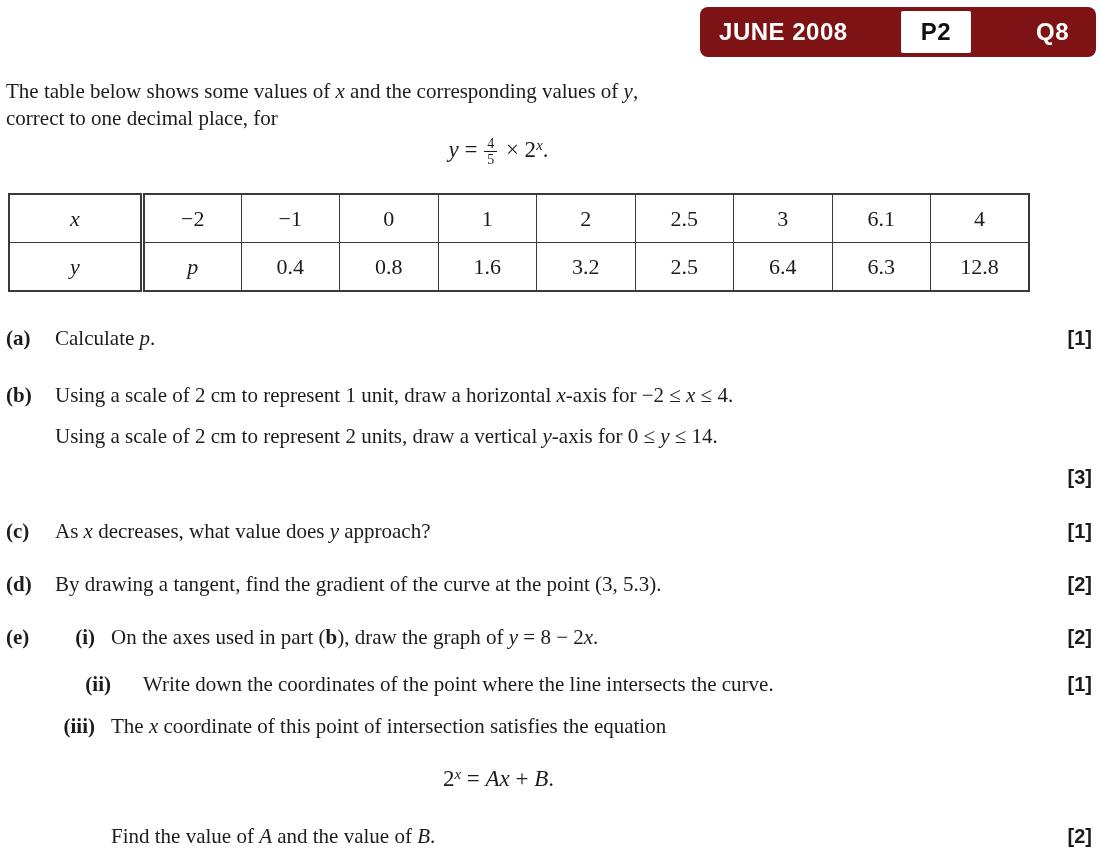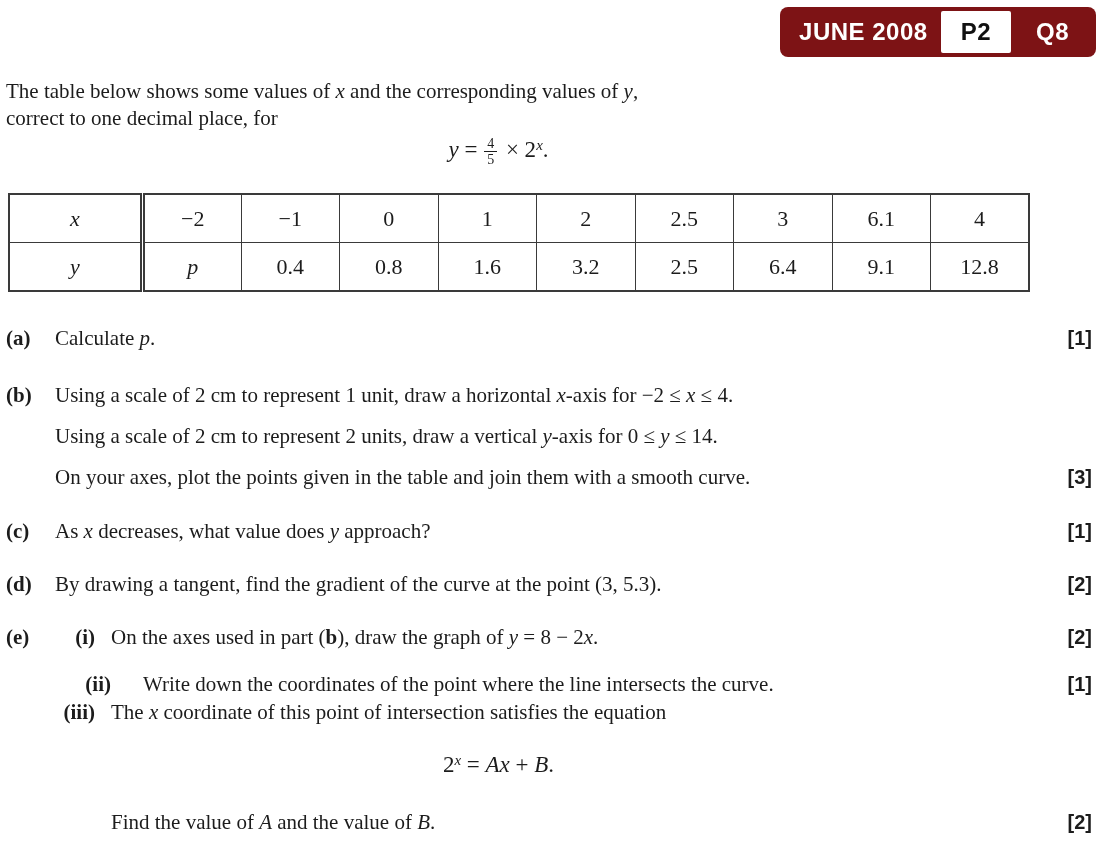--- a/index.html
+++ b/index.html
@@ -9,21 +9,21 @@
     -webkit-font-smoothing:antialiased;
   }
   .page{position:relative;width:1100px;height:852px;}
 
   
   .banner{
     position:absolute;top:7px;right:4px;height:50px;
     display:flex;align-items:center;
     border-radius:8px;padding:0 27px 0 19px;
     font-family:"Liberation Sans","DejaVu Sans",sans-serif;
-    font-weight:700;font-size:24px;letter-spacing:.5px;white-space:nowrap;
+    font-weight:700;font-size:24px;letter-spacing:.5px;white-space:nowrap;gap:40px;
   }
   .banner .bpaper{
     height:42px;line-height:42px;padding:0 20px;margin:0 25px 0 13px;
     border-radius:2px;
   }
 
   
   .intro{position:absolute;left:6px;top:78px;width:990px;}
   .intro p{margin:0;font-size:21px;line-height:27px;}
 
@@ -65,21 +65,21 @@
     font-family:"Liberation Sans","DejaVu Sans",sans-serif;
     font-weight:700;font-size:20px;white-space:nowrap;
   }
   .m-a{margin-top:29px;}
   .m-b1{margin-top:29px;}
   .m-line{margin-top:13px;}
   .m-c{margin-top:26px;}
   .m-d{margin-top:25px;}
   .m-ei{margin-top:25px;}
   .m-eii{margin-top:19px;gap:16px;}
-  .m-eiii{margin-top:0;}
+  .m-eiii{margin-top:14px;}
   .m-eq{margin-top:20px;}
   .m-find{margin-top:24px;}
 </style>
 </head>
 <body>
 
 <div class="page">
 
   <div class="banner" style="background: rgb(125, 19, 21); color: rgb(255, 255, 255);">
     <span class="bsession">JUNE 2008</span>
@@ -112,21 +112,21 @@
     </tr>
     <tr>
       <td class="hdr">y</td>
       <td class="dbl var">p</td>
       <td>0.4</td>
       <td>0.8</td>
       <td>1.6</td>
       <td>3.2</td>
       <td>2.5</td>
       <td>6.4</td>
-      <td>9.1</td>
+      <td>6.3</td>
       <td>12.8</td>
     </tr>
   </tbody>
     </table>
 
   <div class="parts">
 
     <div class="prow m-a">
       <span class="plabel">(a)</span>
       <span class="ptext">Calculate <i>p</i>.</span>
@@ -138,21 +138,20 @@
       <span class="ptext">Using a scale of 2 cm to represent 1 unit, draw a horizontal <i>x</i>-axis for −2 ≤ <i>x</i> ≤ 4.</span>
     </div>
 
     <div class="prow m-line">
       <span class="plabel"></span>
       <span class="ptext">Using a scale of 2 cm to represent 2 units, draw a vertical <i>y</i>-axis for 0 ≤ <i>y</i> ≤ 14.</span>
     </div>
 
     <div class="prow m-line">
       <span class="plabel"></span>
-      <span class="ptext">On your axes, plot the points given in the table and join them with a smooth curve.</span>
       <span class="pmarks">[3]</span>
     </div>
 
     <div class="prow m-c">
       <span class="plabel">(c)</span>
       <span class="ptext">As <i>x</i> decreases, what value does <i>y</i> approach?</span>
       <span class="pmarks">[1]</span>
     </div>
 
     <div class="prow m-d">

